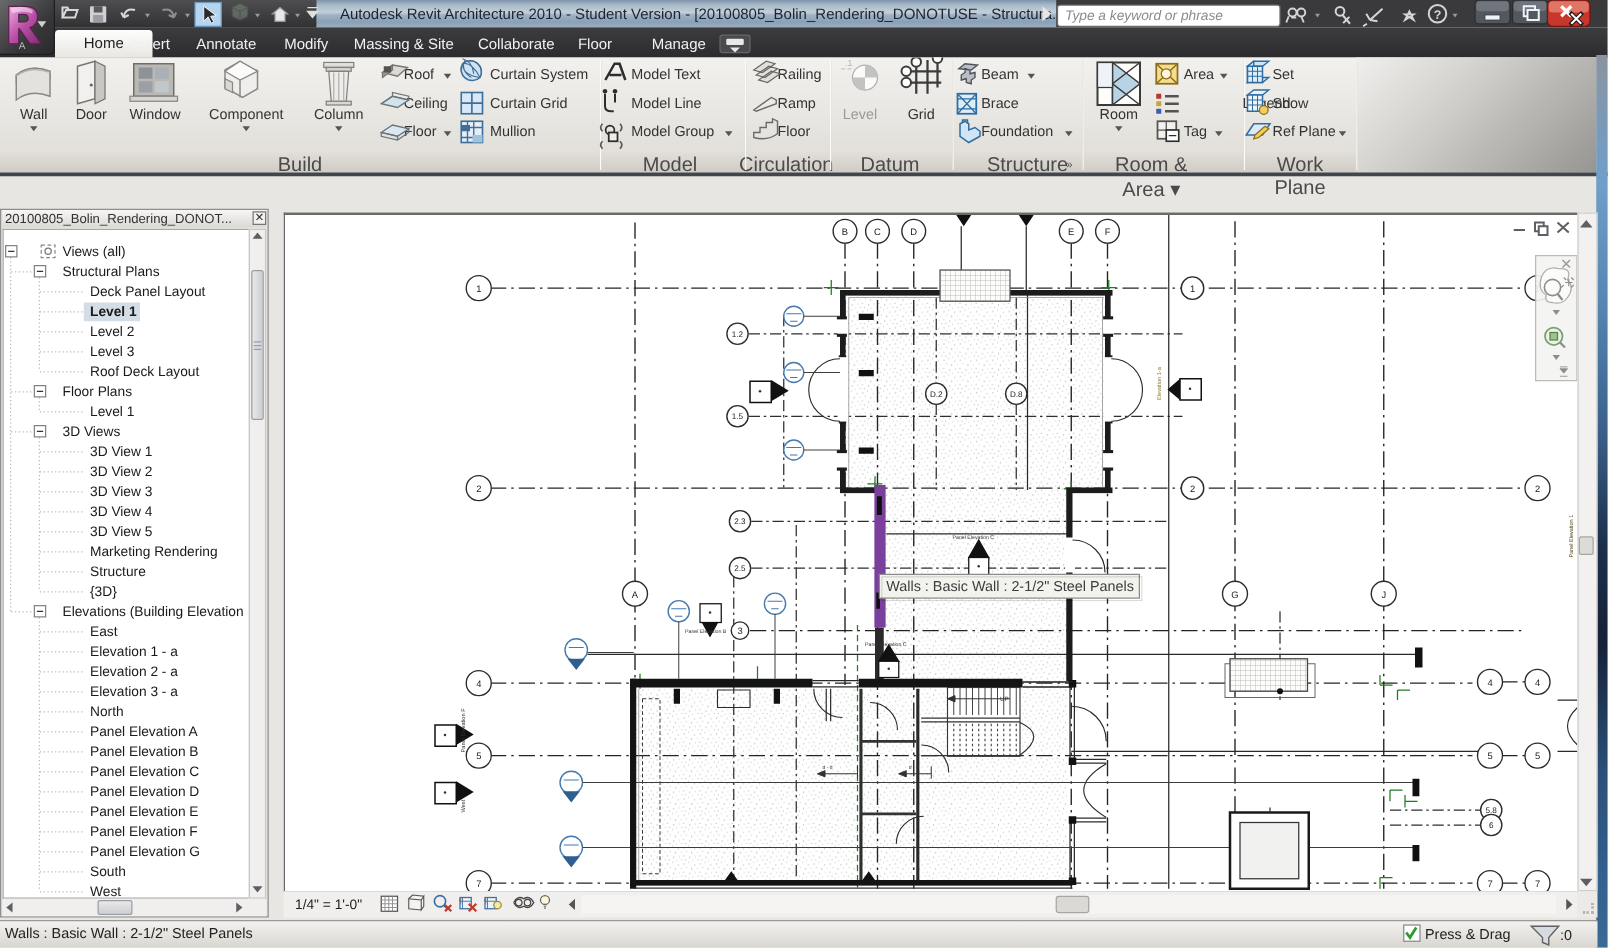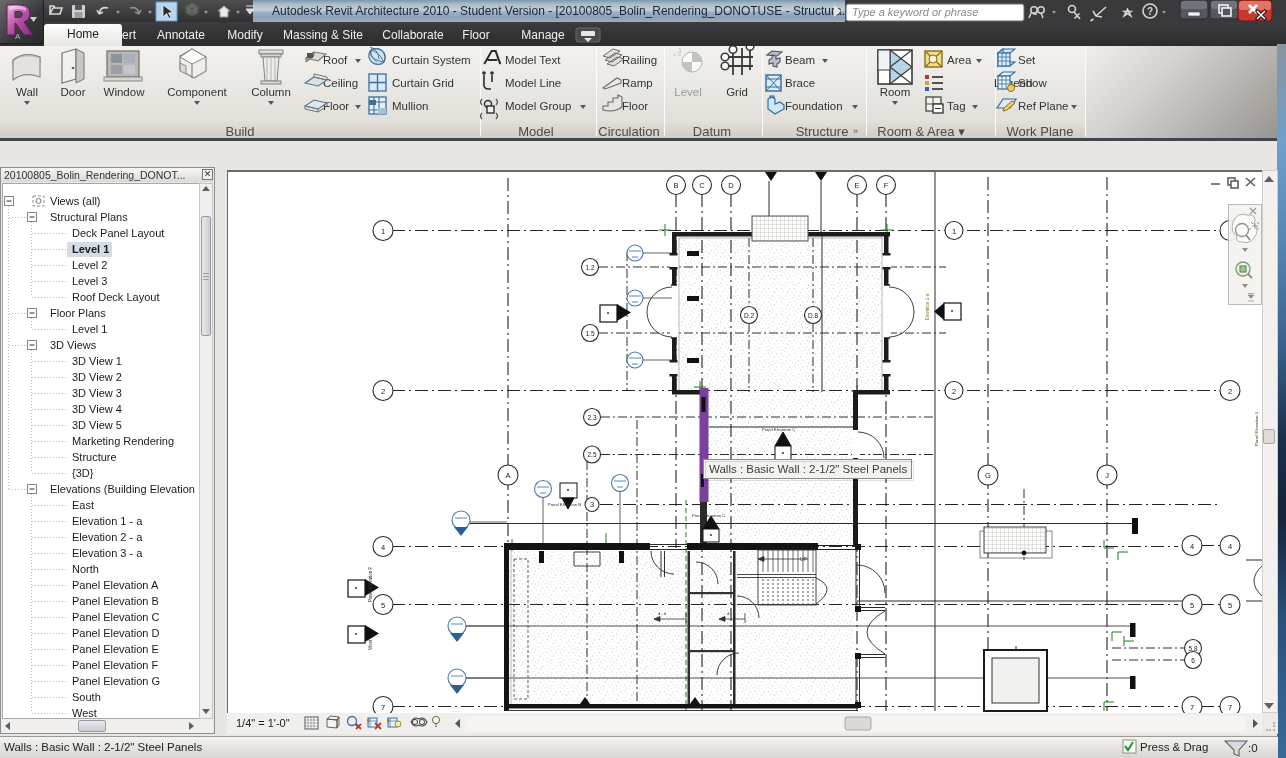--- a/index.html
+++ b/index.html
@@ -8,21 +8,21 @@
 #titletext{left:272px;top:4px;font-size:12px;color:#1b2430;white-space:nowrap}
 #qat{left:42px;top:0;width:211px;height:22px;background:linear-gradient(#4e4e50,#313133)}
 #tabbar{left:0;top:22px;width:1286px;height:24px;background:linear-gradient(#3c3c3e,#2c2c2e)}
 .tab{position:absolute;top:25px;height:21px;font-size:12px;color:#f0f0f0;text-align:center;line-height:20px}
 #hometab{left:44px;top:24px;width:78px;height:22px;background:linear-gradient(#fdfdfc,#e9e7e3);border-radius:3px 3px 0 0;color:#222;font-size:12px;text-align:center;line-height:21px}
 #rbtn{left:0;top:0;width:44px;height:44px;z-index:4;background:linear-gradient(135deg,#6a6a6c,#38383a 60%,#2a2a2c);border-radius:0 0 4px 0;border-right:1px solid #1e1e1e;border-bottom:1px solid #1e1e1e}
 #ribbon{left:0;top:46px;width:1286px;height:95px;background:linear-gradient(#f2f1ee,#dedbd5)}
 #ribbonlabels{left:0;top:120px;width:1286px;height:18px;background:linear-gradient(#e4e1dc,#cfccc5)}
 #ribbonempty{left:1085px;top:46px;width:192px;height:92px;background:linear-gradient(135deg,#f0efed 0%,#d5d3cf 35%,#979592 100%)}
 #ribbonbottom{left:0;top:138px;width:1286px;height:3px;background:#41454c}
-.plabel{position:absolute;top:124px;font-size:13px;color:#4a4a4a;text-align:center}
+.plabel{position:absolute;top:124px;font-size:16px;color:#4a4a4a;text-align:center}
 .psep{position:absolute;top:48px;width:1px;height:88px;background:#bdb9b2;border-right:1px solid #fcfbfa}
 .bigbtn{position:absolute;top:86px;font-size:11.5px;color:#333;text-align:center}
 .smlbl{position:absolute;font-size:11.5px;color:#333;white-space:nowrap}
 .dd{position:absolute;width:0;height:0;border-left:3px solid transparent;border-right:3px solid transparent;border-top:4px solid #555}
 #blueedge{left:1277px;top:44px;width:9px;height:714px;background:linear-gradient(#8a949e 0%,#6f9fca 14%,#5585b2 28%,#3a618c 42%,#1c2f4a 55%,#152238 66%,#2a4f78 80%,#33608e 92%,#3a6a96 100%)}
 
 #browser{left:0px;top:167px;width:215px;height:567px;background:#e9e7e3;border:1px solid #8e8e8e}
 #btitle{left:2px;top:168px;width:211px;height:14px;background:linear-gradient(#f7f6f5,#dcd9d4);font-size:10.5px;color:#333;padding-left:2px;line-height:14px;white-space:nowrap;overflow:hidden}
 #btree{left:2px;top:183px;width:197px;height:536px;background:#fff;border:1px solid #a8a8a8;border-right:none;overflow:hidden}
 #bvscroll{left:199px;top:183px;width:14px;height:536px;background:#f0efee;border:1px solid #c8c6c2}

